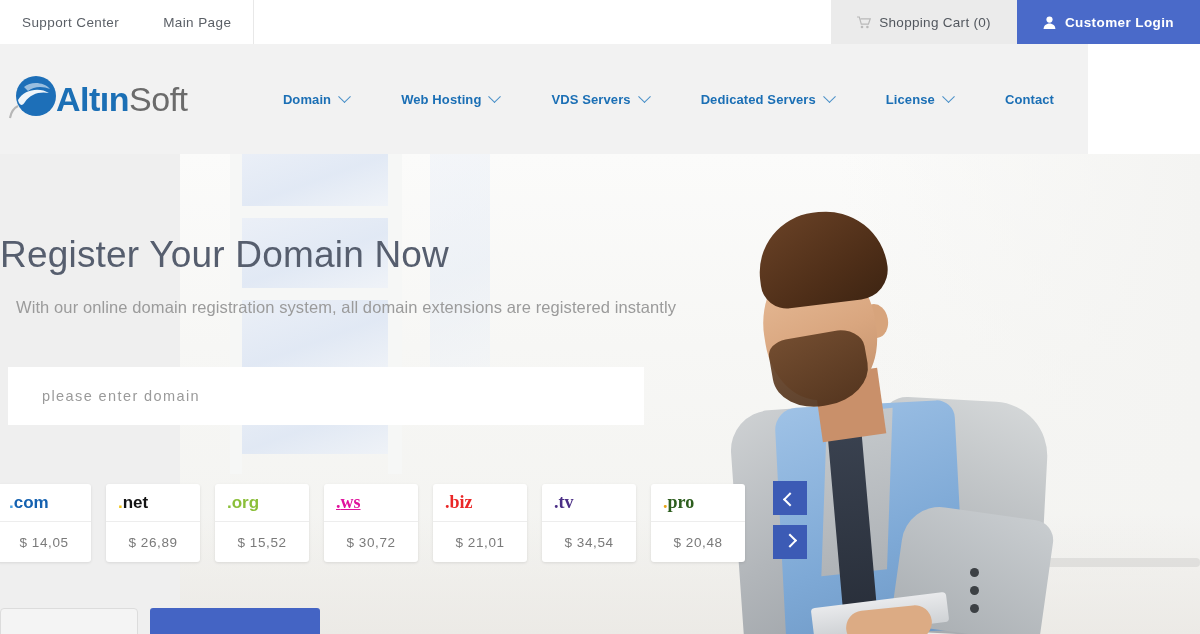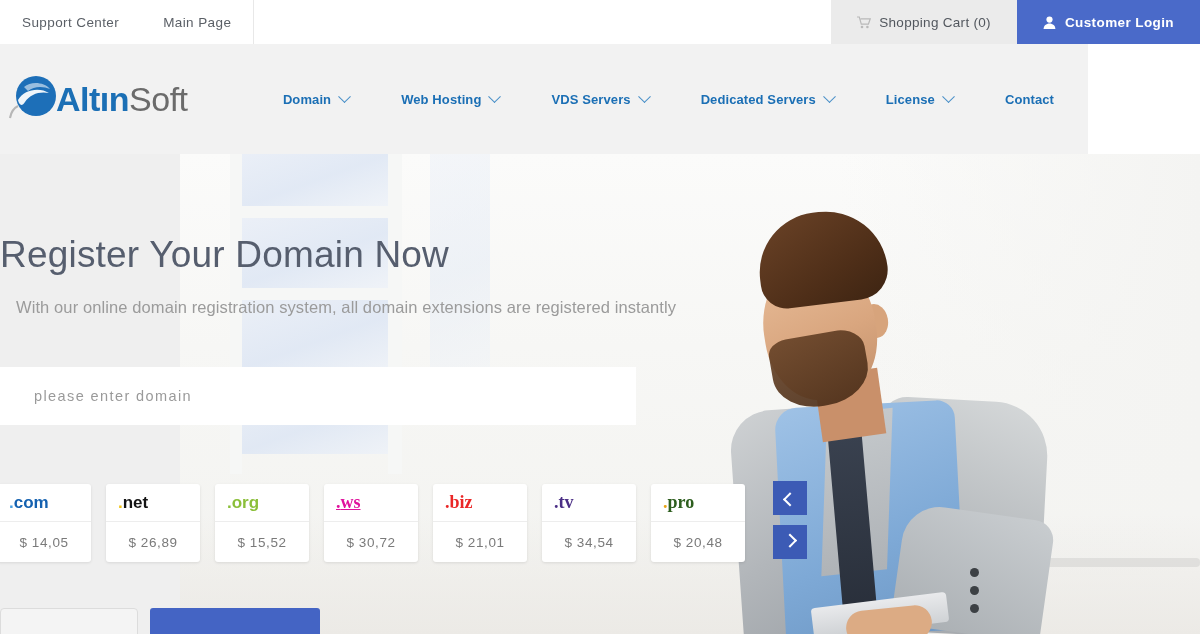--- a/index.html
+++ b/index.html
@@ -284,21 +284,21 @@
     position: absolute;
     left: 16px; top: 144px;
     font-size: 16.5px;
     color: #9b9b9b;
     letter-spacing: .1px;
     white-space: nowrap;
   }
 
   .domain-form {
     position: absolute;
-    left: 0; top: 213px;
+    left: 8px; top: 213px;
     width: 726px; height: 58px;
   }
   .domain-input {
     position: absolute;
     left: 0; top: 0;
     width: 636px; height: 58px;
     background: #ffffff;
     border: none;
     outline: none;
     padding: 0 34px;

